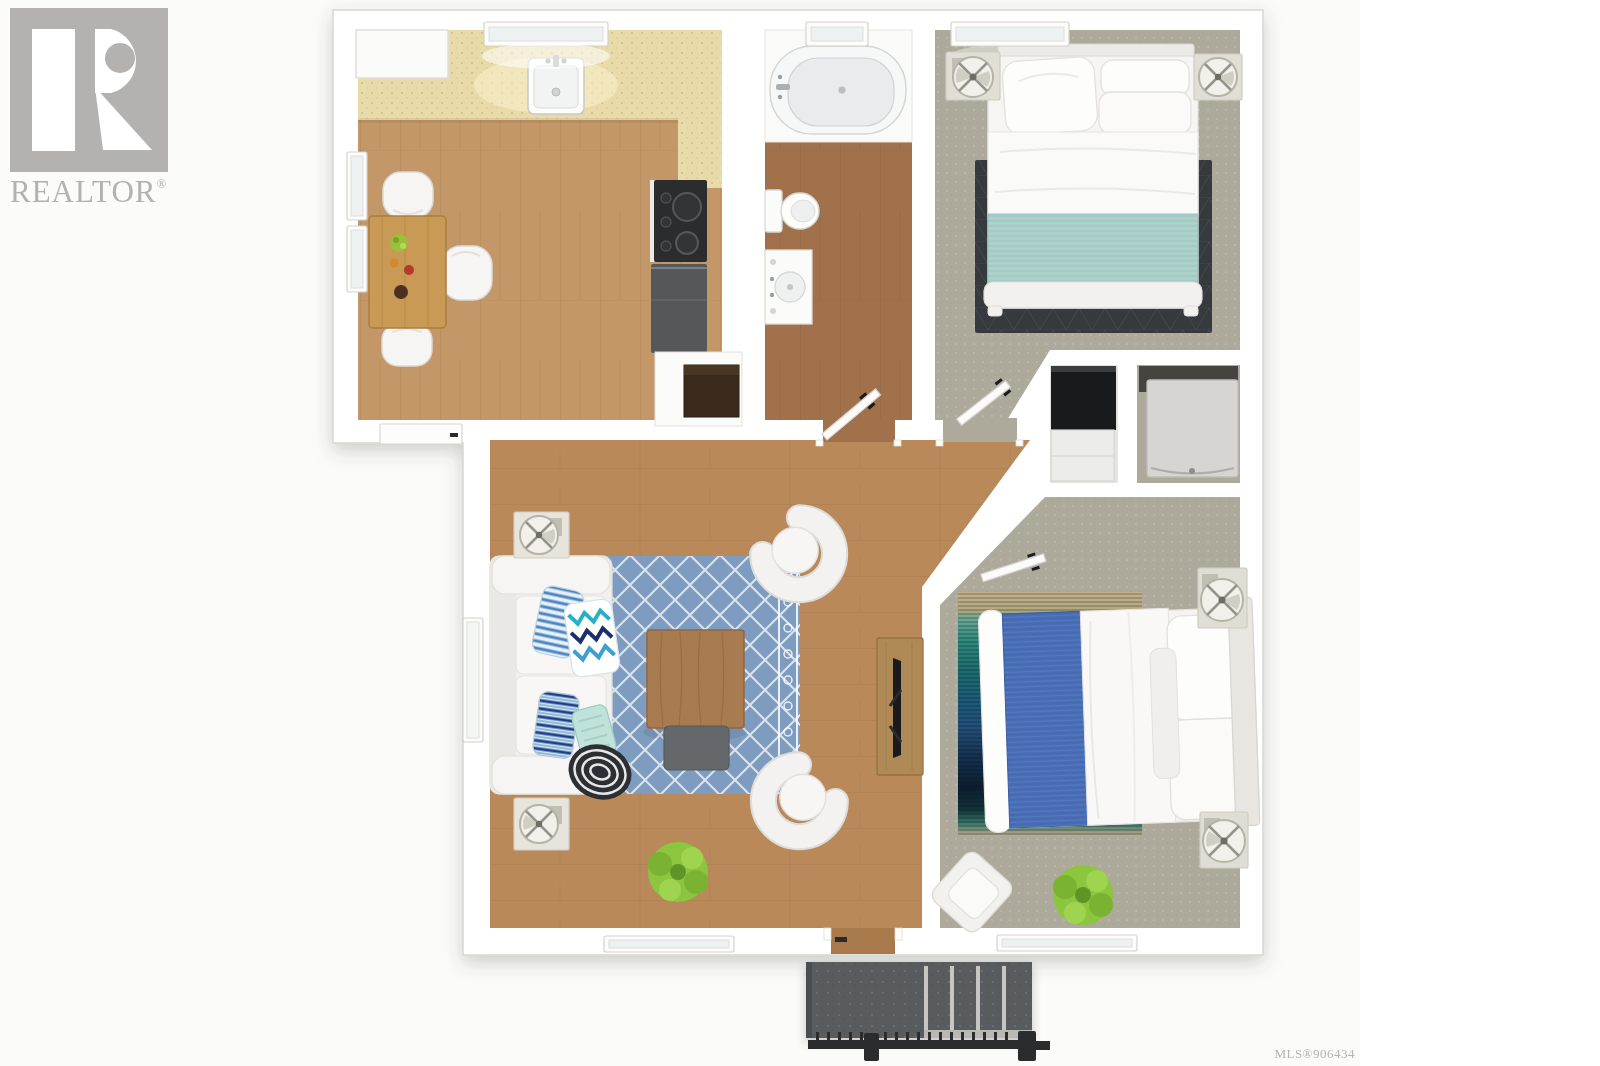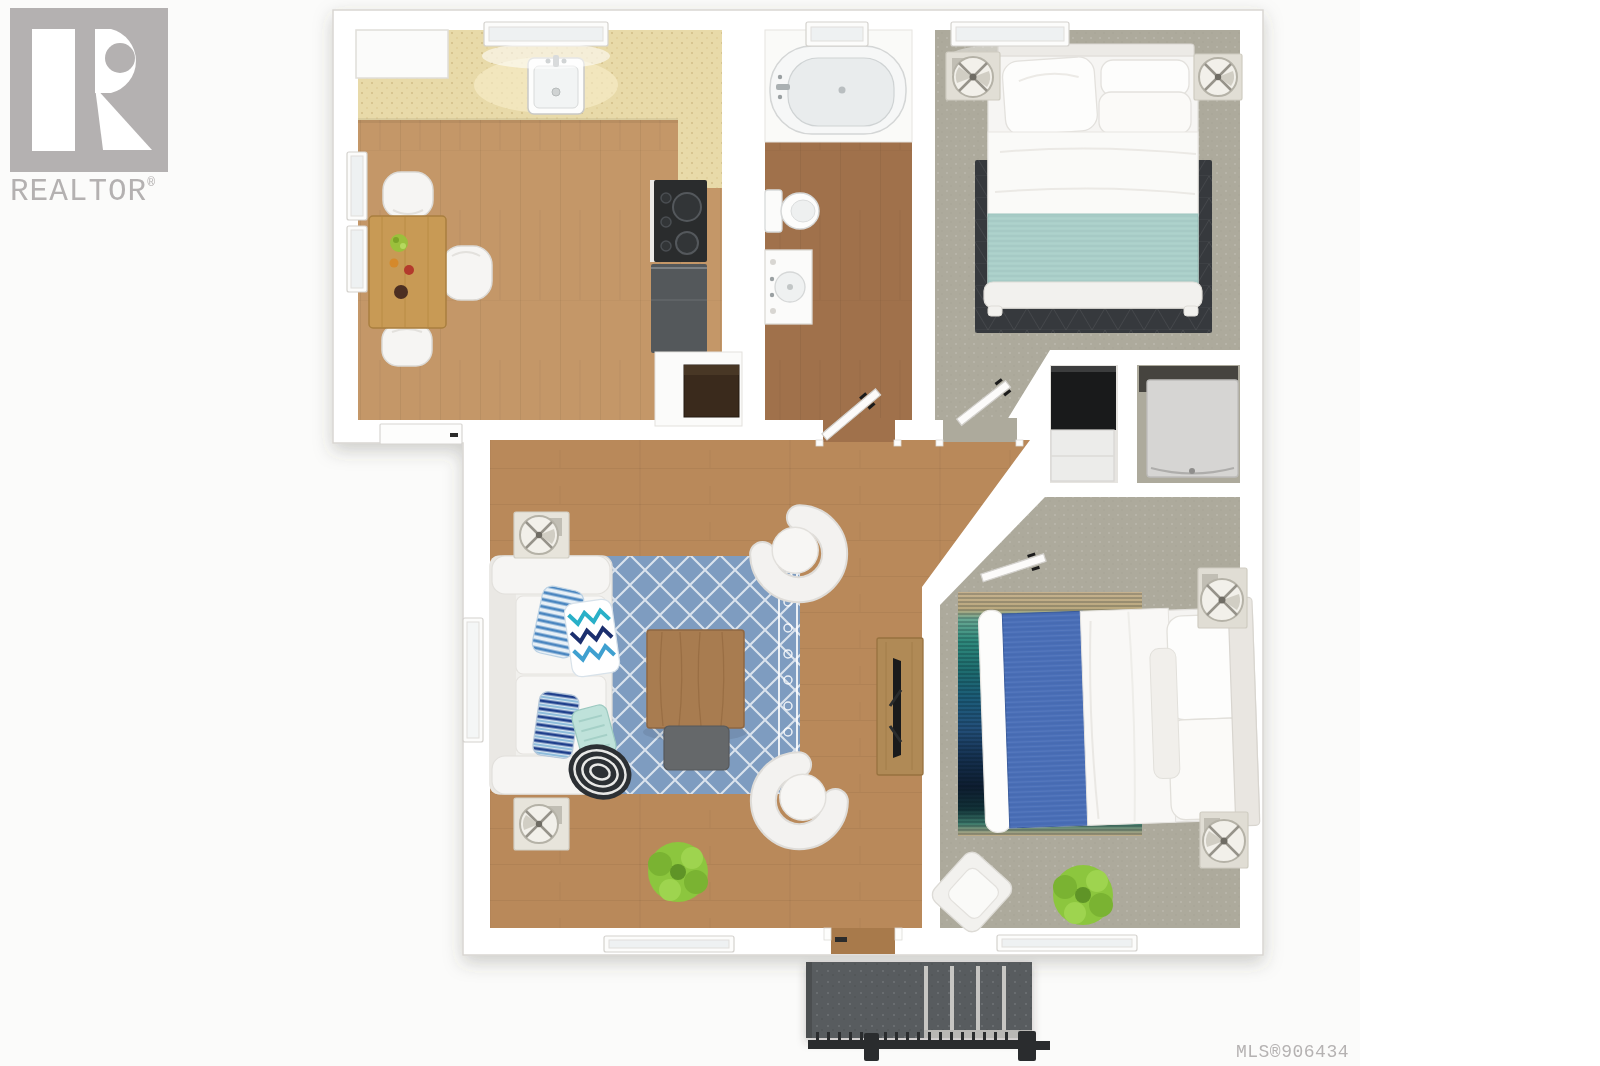--- a/index.html
+++ b/index.html
@@ -1,24 +1,24 @@
 <!DOCTYPE html>
 <html style="--bg: #fbfbfa; --wall: #ffffff; --wall-outline: #d9d6d2; --kitchen-floor: #c49768; --bath-floor: #a0714b; --living-floor: #b9895a; --carpet: #adaa9c; --counter: #e8daa9; --rug-blue: #7e9cc0; --rug-dark: #36393d; --teal-blanket: #abd0ca; --blue-blanket: #4a6fb8; --wood-furniture: #c89a55; --dark-appliance: #2a2c2d; --gray-appliance: #54585b; --plant-green: #8cc63e; --porch: #595c5e; --railing: #2a2c2e; --logo-gray: #b4b1b1; --footer-gray: #b5b2b2;"><head>
 <meta charset="utf-8">
 <style>
   html,body{margin:0;padding:0;background:#ffffff;}
   .stage{position:relative;width:1360px;height:1066px;background:var(--bg,#fbfbfa);overflow:hidden;
-         font-family:Liberation Mono, monospace;}
+         font-family:Liberation Serif, serif;}
   .plan-svg{position:absolute;left:0;top:0;width:1600px;height:1066px;}
   .logo{position:absolute;left:10px;top:8px;width:170px;}
   .logo-mark{display:block;width:158px;height:164px;}
   .logo-text{margin-top:4px;font-size:31px;letter-spacing:1px;color:var(--logo-gray,#b4b1b1);
              font-weight:400;line-height:1;}
   .logo-text sup{font-size:13px;vertical-align:14px;letter-spacing:0;}
-  .mls{position:absolute;right:11px;bottom:4px;font-size:18px;color:var(--footer-gray,#b5b2b2);
+  .mls{position:absolute;right:5px;bottom:4px;font-size:13px;color:var(--footer-gray,#b5b2b2);
        letter-spacing:0.5px;}
 </style>
 </head>
 <body>
 
 <div class="stage">
 
   <div class="logo">
     <svg class="logo-mark" viewBox="0 0 158 164">
       <rect x="0" y="0" width="158" height="164" style="fill:var(--logo-gray,#b4b1b1)"></rect>

